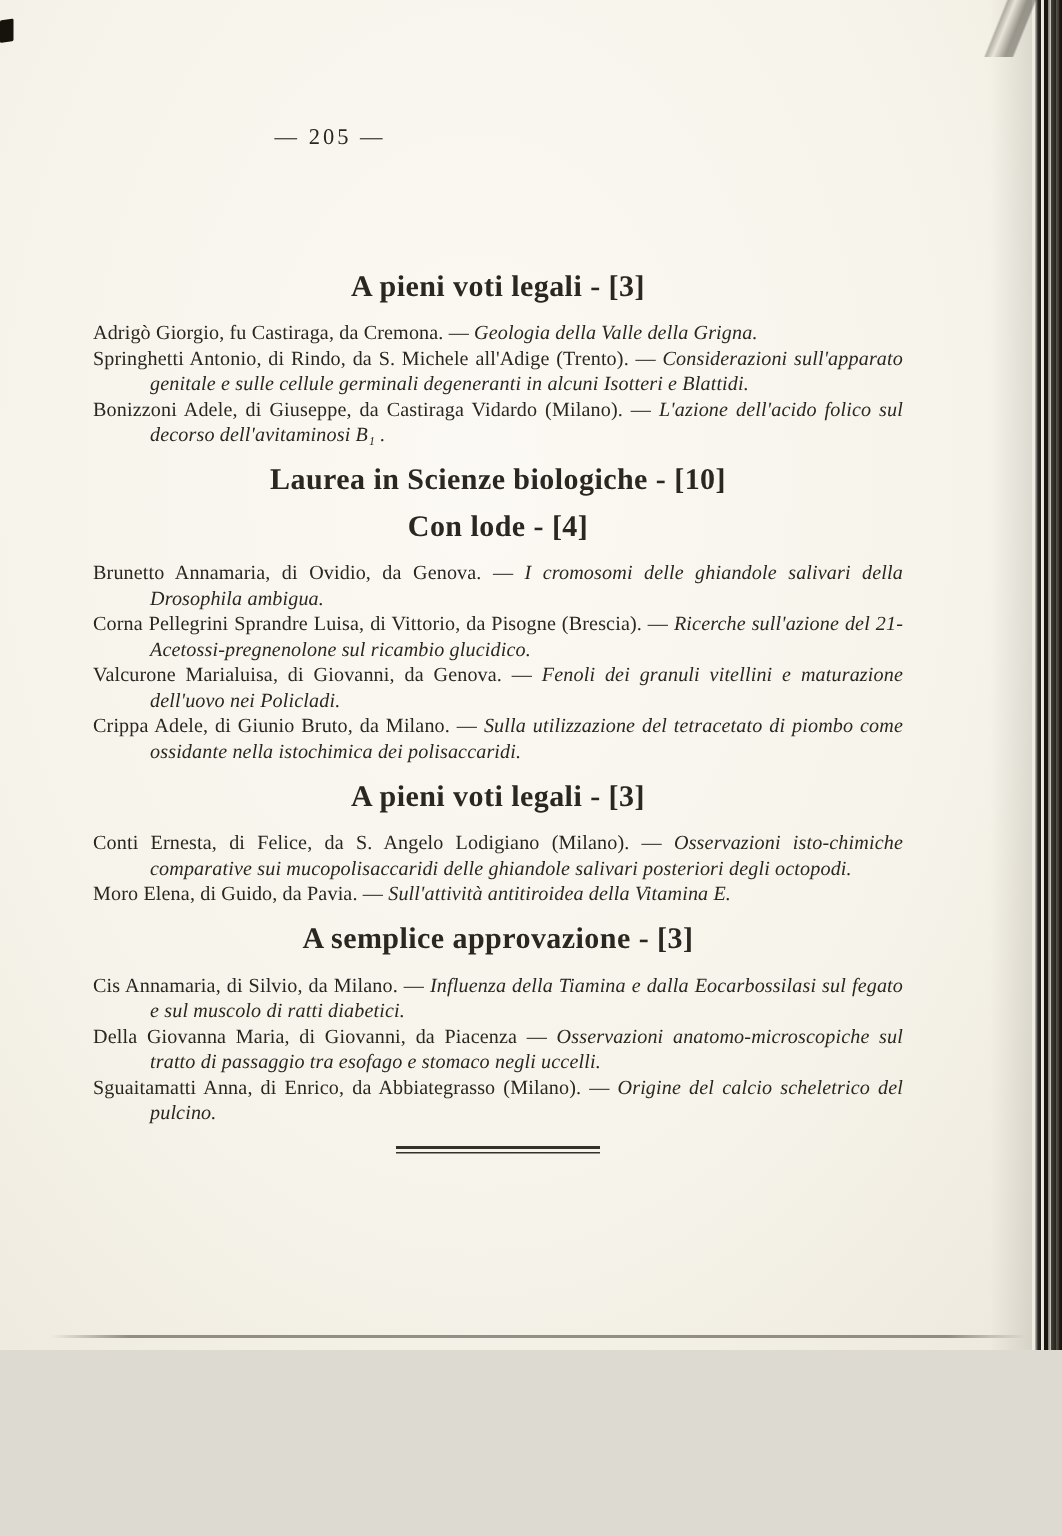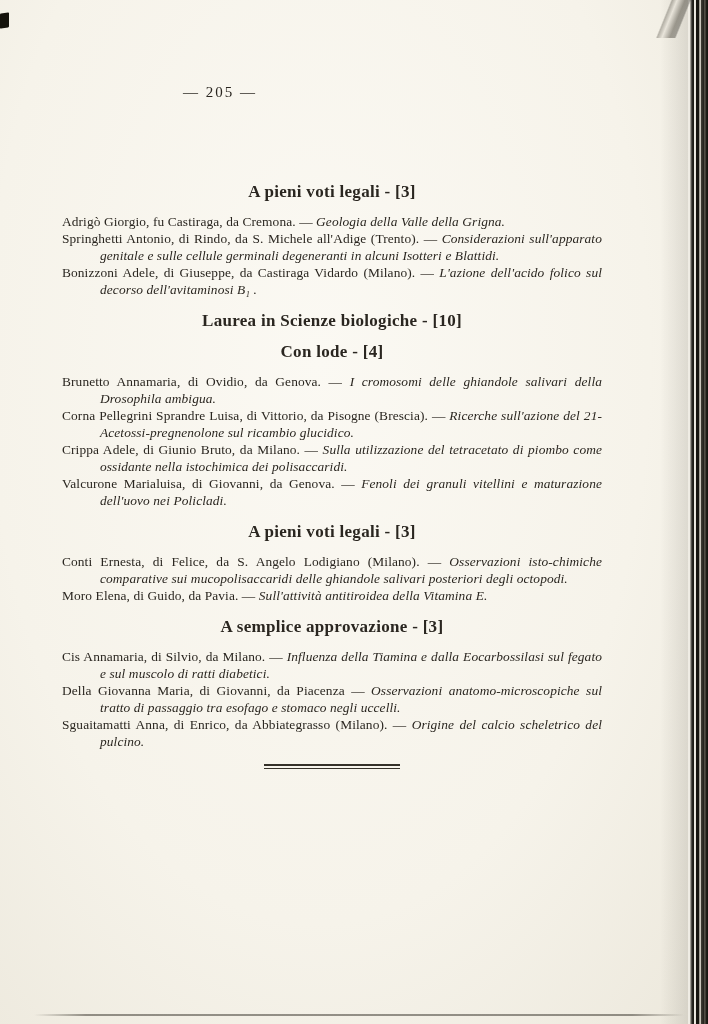--- a/index.html
+++ b/index.html
@@ -3,40 +3,40 @@
 <meta charset="utf-8">
 <style>
   html, body { margin:0; padding:0; }
   body {
     width:708px; height:1024px;
     background:#dddad2;
     font-family:"Liberation Serif", "DejaVu Serif", serif;
     overflow:hidden;
   }
   .screenshot {
-    position:relative; width:708px; height:1024px; overflow:hidden;
+    position:relative; width:708px; height:900px; overflow:hidden;
     background:#f1eee6;
   }
   .scan-page {
     position:absolute; inset:0;
     background: radial-gradient(ellipse at 45% 35%, #fbf9f3 0%, #f6f3ea 60%, #ece8dc 100%);
     color:#2a2620;
   }
   .page-number {
     position:absolute; left:183px; top:84px;
     font-size:15px; letter-spacing:2px; font-weight:400;
     white-space:nowrap;
   }
   .text-block {
     position:absolute; left:62px; top:169px; width:540px;
     font-size:13.4px; line-height:17px;
   }
   .section-heading {
     margin:14px 0 13px; text-align:center;
-    font-weight:700; font-size:17px; letter-spacing:0.3px;
+    font-weight:700; font-size:20px; letter-spacing:0.3px;
   }
   .entry {
     margin:0; padding-left:38px; text-indent:-38px;
     text-align:justify; letter-spacing:0.1px;
   }
   .entry-title { font-style:italic; }
   .end-rule {
     width:136px; height:2px; margin:14px auto 0;
     border-top:2px solid #35312a; border-bottom:1px solid #35312a;
   }
@@ -83,22 +83,22 @@
     <div class="text-block" id="text-block">
 
     <div class="section-heading">A pieni voti legali - [3]</div>
         <p class="entry"><span class="entry-name">Adrigò Giorgio, fu Castiraga, da Cremona.</span><span class="entry-sep"> — </span><em class="entry-title">Geologia della Valle della Grigna.</em></p>
         <p class="entry"><span class="entry-name">Springhetti Antonio, di Rindo, da S. Michele all'Adige (Trento).</span><span class="entry-sep"> — </span><em class="entry-title">Considerazioni sull'apparato genitale e sulle cellule germinali degeneranti in alcuni Isotteri e Blattidi.</em></p>
         <p class="entry"><span class="entry-name">Bonizzoni Adele, di Giuseppe, da Castiraga Vidardo (Milano).</span><span class="entry-sep"> — </span><em class="entry-title">L'azione dell'acido folico sul decorso dell'avitaminosi B₁ .</em></p>
         <div class="section-heading">Laurea in Scienze biologiche - [10]</div>
         <div class="section-heading">Con lode - [4]</div>
         <p class="entry"><span class="entry-name">Brunetto Annamaria, di Ovidio, da Genova.</span><span class="entry-sep"> — </span><em class="entry-title">I cromosomi delle ghiandole salivari della Drosophila ambigua.</em></p>
         <p class="entry"><span class="entry-name">Corna Pellegrini Sprandre Luisa, di Vittorio, da Pisogne (Brescia).</span><span class="entry-sep"> — </span><em class="entry-title">Ricerche sull'azione del 21-Acetossi-pregnenolone sul ricambio glucidico.</em></p>
+        <p class="entry"><span class="entry-name">Valcurone Marialuisa, di Giovanni, da Genova.</span><span class="entry-sep"> — </span><em class="entry-title">Fenoli dei granuli vitellini e maturazione dell'uovo nei Policladi.</em></p>
         <p class="entry"><span class="entry-name">Crippa Adele, di Giunio Bruto, da Milano.</span><span class="entry-sep"> — </span><em class="entry-title">Sulla utilizzazione del tetracetato di piombo come ossidante nella istochimica dei polisaccaridi.</em></p>
-        <p class="entry"><span class="entry-name">Valcurone Marialuisa, di Giovanni, da Genova.</span><span class="entry-sep"> — </span><em class="entry-title">Fenoli dei granuli vitellini e maturazione dell'uovo nei Policladi.</em></p>
         <div class="section-heading">A pieni voti legali - [3]</div>
         <p class="entry"><span class="entry-name">Conti Ernesta, di Felice, da S. Angelo Lodigiano (Milano).</span><span class="entry-sep"> — </span><em class="entry-title">Osservazioni isto-chimiche comparative sui mucopolisaccaridi delle ghiandole salivari posteriori degli octopodi.</em></p>
         <p class="entry"><span class="entry-name">Moro Elena, di Guido, da Pavia.</span><span class="entry-sep"> — </span><em class="entry-title">Sull'attività antitiroidea della Vitamina E.</em></p>
         <div class="section-heading">A semplice approvazione - [3]</div>
         <p class="entry"><span class="entry-name">Cis Annamaria, di Silvio, da Milano.</span><span class="entry-sep"> — </span><em class="entry-title">Influenza della Tiamina e dalla Eocarbossilasi sul fegato e sul muscolo di ratti diabetici.</em></p>
         <p class="entry"><span class="entry-name">Della Giovanna Maria, di Giovanni, da Piacenza</span><span class="entry-sep"> — </span><em class="entry-title">Osservazioni anatomo-microscopiche sul tratto di passaggio tra esofago e stomaco negli uccelli.</em></p>
         <p class="entry"><span class="entry-name">Sguaitamatti Anna, di Enrico, da Abbiategrasso (Milano).</span><span class="entry-sep"> — </span><em class="entry-title">Origine del calcio scheletrico del pulcino.</em></p>
         <div class="end-rule"></div>
       </div>
   </div>

